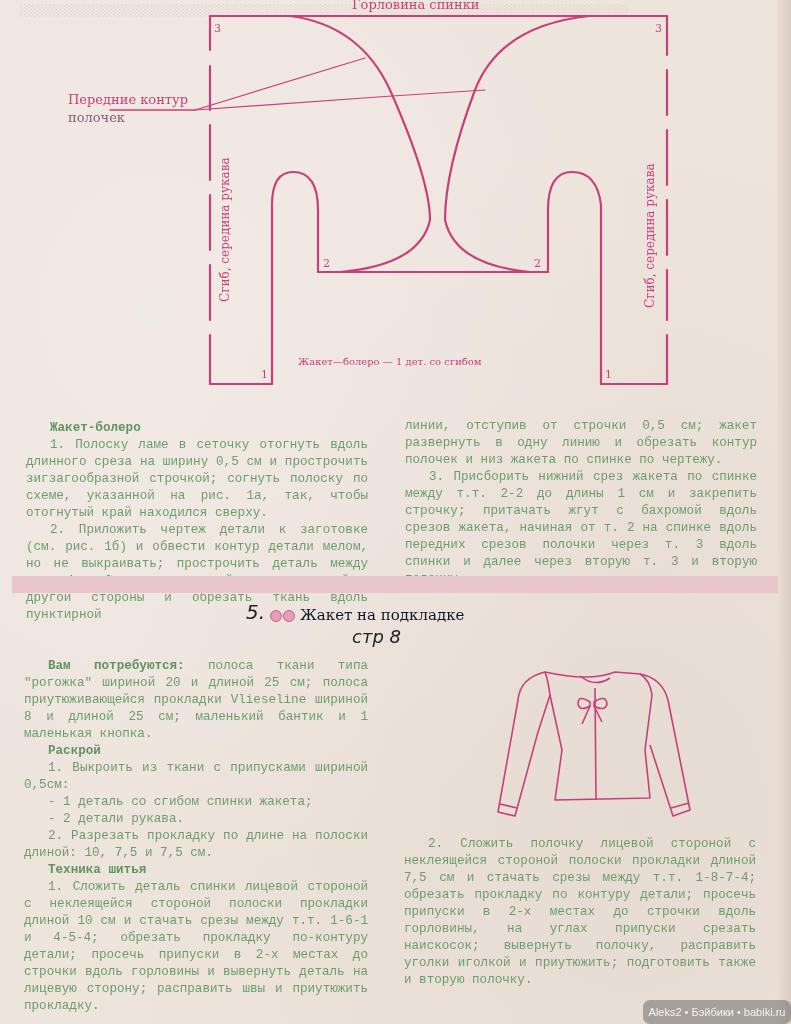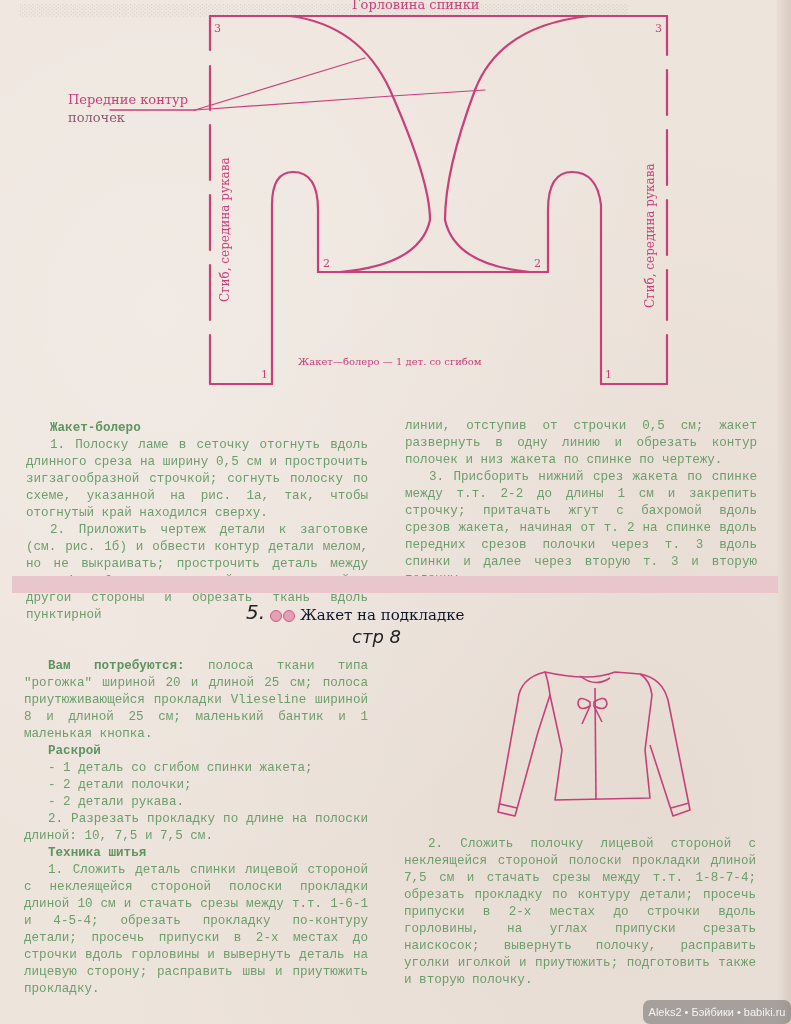--- a/index.html
+++ b/index.html
@@ -138,22 +138,22 @@
 <svg class="flowers" width="26" height="14">
   <circle cx="6" cy="7" r="5.5" fill="#e3a1b4" stroke="#c8407a" stroke-width="0.8"></circle>
   <circle cx="19" cy="7" r="5.5" fill="#e3a1b4" stroke="#c8407a" stroke-width="0.8"></circle>
 </svg>
 <div class="section-title">Жакет на подкладке</div>
 <div class="handnum" style="left:352px;top:626px;font-size:18px;">стр 8</div>
 
 <div class="col" style="left:24px;top:658px;width:344px;">
   <p class="ind"><b>Вам потребуются:</b> <span>полоса ткани типа "рогожка" шириной 20 и длиной 25 см; полоса приутюживающейся прокладки Vlieseline шириной 8 и длиной 25 см; маленький бантик и 1 маленькая кнопка.</span></p>
   <p class="h">Раскрой</p>
+  <p class="ind">1. Выкроить из ткани с припусками шириной 0,5см:</p>
   <p class="ind">- 1 деталь со сгибом спинки жакета;</p>
-  <p class="ind">- 2 детали полочки;</p>
   <p class="ind">- 2 детали рукава.</p>
   <p class="ind">2. Разрезать прокладку по длине на полоски длиной: 10, 7,5 и 7,5 см.</p>
   <p class="h">Техника шитья</p>
   <p class="ind">1. Сложить деталь спинки лицевой стороной с неклеящейся стороной полоски прокладки длиной 10 см и стачать срезы между т.т. 1-6-1 и 4-5-4; обрезать прокладку по-контуру детали; просечь припуски в 2-х местах до строчки вдоль горловины и вывернуть деталь на лицевую сторону; расправить швы и приутюжить прокладку.</p>
 </div>
 
 <svg style="position:absolute;left:490px;top:660px;" width="210" height="160" viewBox="0 0 210 160">
   <g fill="none" stroke="#c8407a" stroke-width="1.6" stroke-linejoin="round">
 
     <path d="M55 12 Q100 22 125 12 L150 14 Q160 20 162 35 L155 90 L160 138 L65 140 L72 90 L60 35 Q58 20 55 12 Z"></path>

